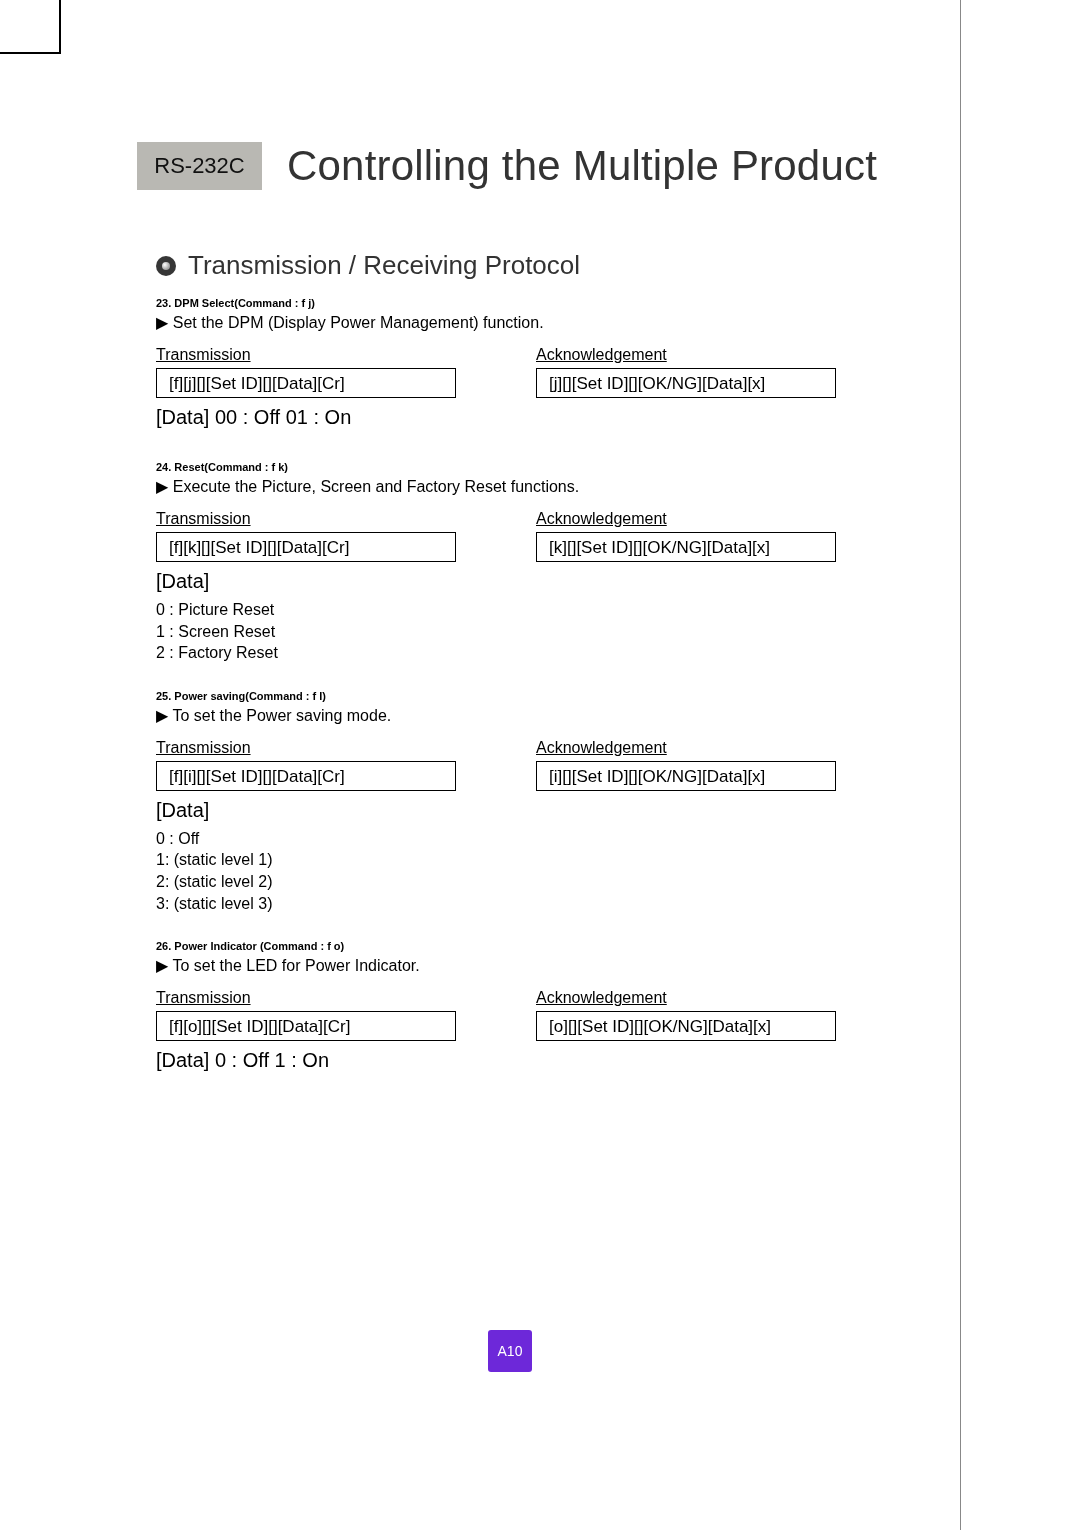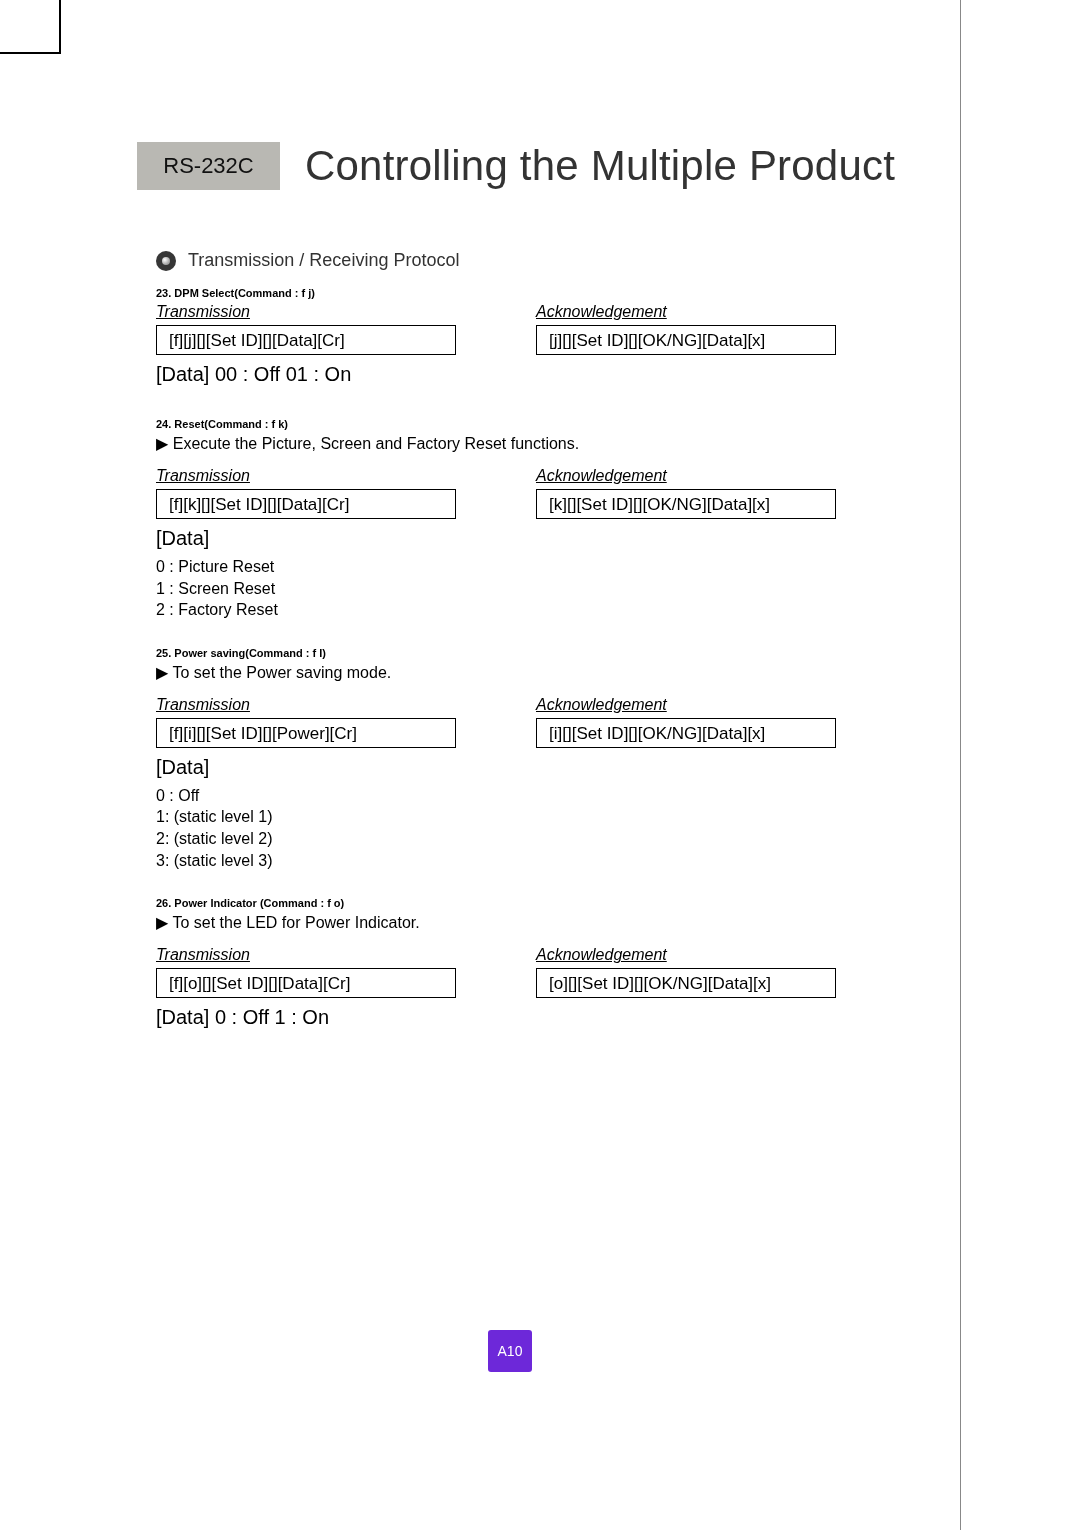--- a/index.html
+++ b/index.html
@@ -23,21 +23,21 @@
       height: 1420px;
     }
 
     .header-row {
       display: flex;
       align-items: stretch;
       margin-top: 90px;
       margin-left: 77px;
     }
     .badge {
-      width: 143px;
+      width: 125px;
       background: #b9b8b3;
       display: flex;
       align-items: center;
       justify-content: center;
       font-size: 22px;
       color: #111;
     }
     .title {
       font-size: 42px;
       color: #333;
@@ -55,21 +55,21 @@
       width: 20px; height: 20px; border-radius: 50%;
       background: #363636;
       display: flex; align-items: center; justify-content: center;
       margin-right: 12px;
     }
     .bullet-inner {
       width: 8px; height: 8px; border-radius: 50%;
       background: radial-gradient(circle at 35% 35%, #fff, #aaa 60%, #888);
     }
     .section-heading .text {
-      font-size: 18px;
+      font-size: 26px;
       color: #333;
     }
 
     .commands {
       margin-left: 96px;
       margin-top: 16px;
     }
 
     .cmd-block { margin-top: 26px; }
     .cmd-block.first { margin-top: 10px; }
@@ -87,21 +87,20 @@
     .tx-ack-row {
       display: flex;
       gap: 80px;
     }
     .col { width: 300px; }
     .col-label {
       font-size: 16px;
       text-decoration: underline;
       margin-bottom: 4px;
       display: block;
-      font-style: italic;
     }
     .box {
       border: 1.5px solid #000;
       padding: 5px 12px 0 12px;
       font-size: 17px;
       min-height: 30px;
     }
     .data-note {
       font-size: 20px;
       margin-top: 6px;
@@ -142,20 +141,21 @@
     <span class="bullet-outer">
         <span class="bullet-inner"></span>
       </span>
     <span class="text">Transmission / Receiving Protocol</span>
   </div>
 
   <div class="commands">
 
     <div class="cmd-block first">
       <div class="cmd-title">23. DPM Select(Command : f j)</div>
+      <div class="cmd-desc">▶ Set the DPM (Display Power Management) function.</div>
       <div class="tx-ack-row">
         <div class="col">
           <span class="col-label">Transmission</span>
           <div class="box">[f][j][][Set ID][][Data][Cr]</div>
           <div class="data-note">[Data] 00 : Off   01 : On</div>
           <div class="data-lines"></div>
         </div>
         <div class="col">
           <span class="col-label">Acknowledgement</span>
           <div class="box">[j][][Set ID][][OK/NG][Data][x]</div>
@@ -181,21 +181,21 @@
         </div>
       </div>
     </div>
 
     <div class="cmd-block">
       <div class="cmd-title">25. Power saving(Command : f I)</div>
       <div class="cmd-desc">▶ To set the Power saving mode.</div>
       <div class="tx-ack-row">
         <div class="col">
           <span class="col-label">Transmission</span>
-          <div class="box">[f][i][][Set ID][][Power][Cr]</div>
+          <div class="box">[f][i][][Set ID][][Data][Cr]</div>
           <div class="data-note">[Data]</div>
           <div class="data-lines"> 0 : Off
  1: (static level 1)
  2: (static level 2)
  3: (static level 3)</div>
         </div>
         <div class="col">
           <span class="col-label">Acknowledgement</span>
           <div class="box">[i][][Set ID][][OK/NG][Data][x]</div>
         </div>

